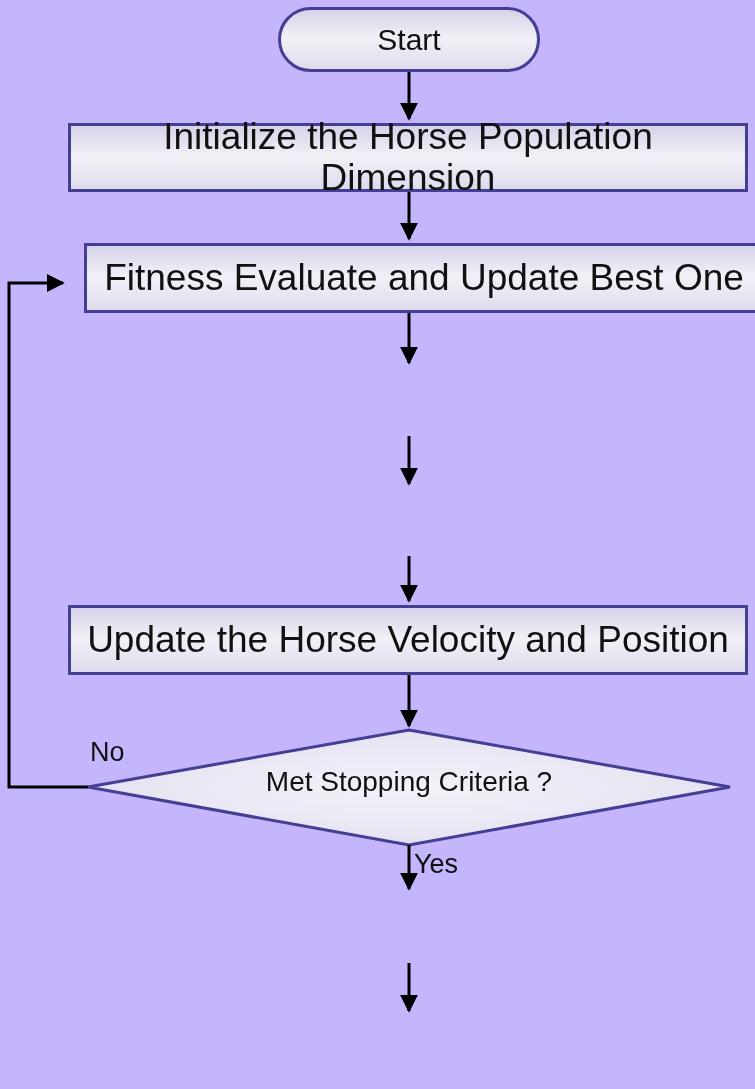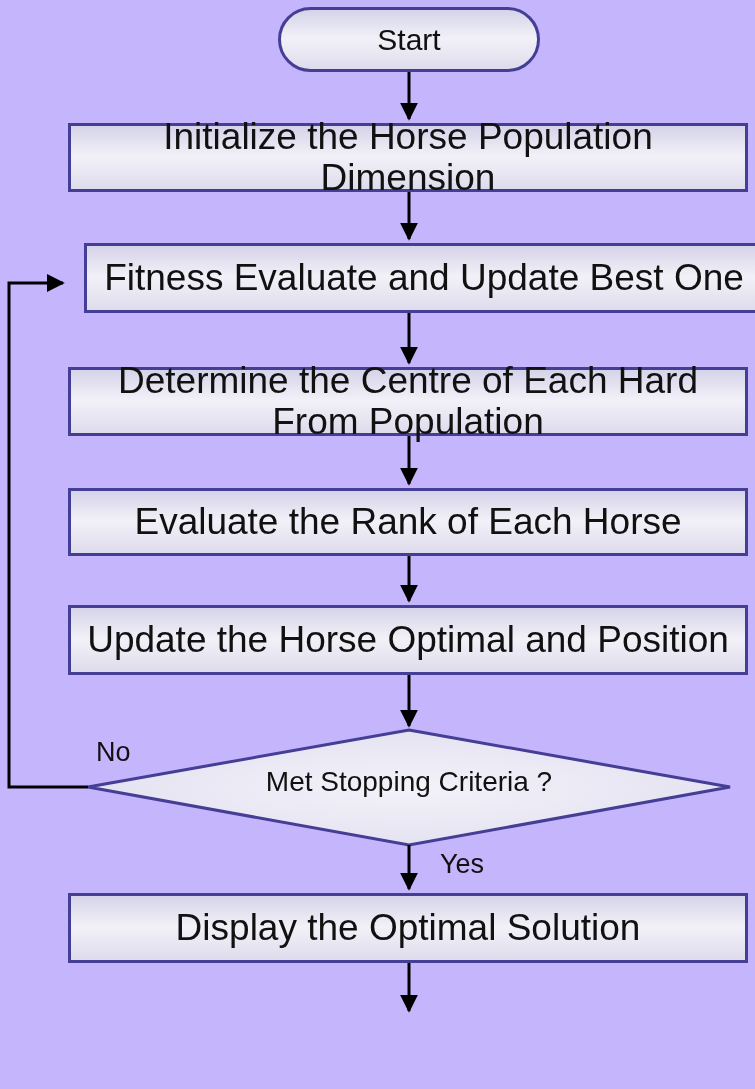--- a/index.html
+++ b/index.html
@@ -55,22 +55,22 @@
     height: 42px;
     display: flex;
     align-items: flex-start;
     justify-content: center;
     font-size: 28px;
   }
   .edge-label {
     position: absolute;
     font-size: 27px;
   }
-  #label-no  { left: 90px;  top: 737px; margin-left: 6px; }
-  #label-yes { left: 440px; top: 849px; }
+  #label-no  { left: 90px;  top: 737px; }
+  #label-yes { left: 414px; top: 849px; }
 </style>
 </head>
 <body>
 
 <div class="canvas">
 
   <svg class="wires" viewBox="0 0 755 1089" xmlns="http://www.w3.org/2000/svg">
     <defs>
       <marker id="arrowhead" viewBox="0 0 10 10" refX="9" refY="5" markerWidth="6" markerHeight="6" orient="auto-start-reverse">
         <path d="M0,0 L10,5 L0,10 z" fill="#000000"></path>
@@ -101,42 +101,33 @@
   </div>
 
   <div class="node" id="node-step1">
     <span>Initialize the Horse Population Dimension</span>
   </div>
 
   <div class="node" id="node-step2">
     <span>Fitness Evaluate and Update Best One</span>
   </div>
 
-  <div class="node" id="node-step3">
-    <span>Determine the Centre of Each Hard From Population</span>
-  </div>
 
-  <div class="node" id="node-step4">
-    <span>Evaluate the Rank of Each Horse</span>
-  </div>
 
   <div class="node" id="node-step5">
-    <span>Update the Horse Optimal and Position</span>
+    <span>Update the Horse Velocity and Position</span>
   </div>
 
   <div class="diamond-label">
     <span>Met Stopping Criteria ?</span>
   </div>
 
   <div class="edge-label" id="label-no">
     <span>No</span>
   </div>
 
   <div class="edge-label" id="label-yes">
     <span>Yes</span>
   </div>
 
-  <div class="node" id="node-step6">
-    <span>Display the Optimal Solution</span>
-  </div>
 
 
 </div>
 
 </body></html>

